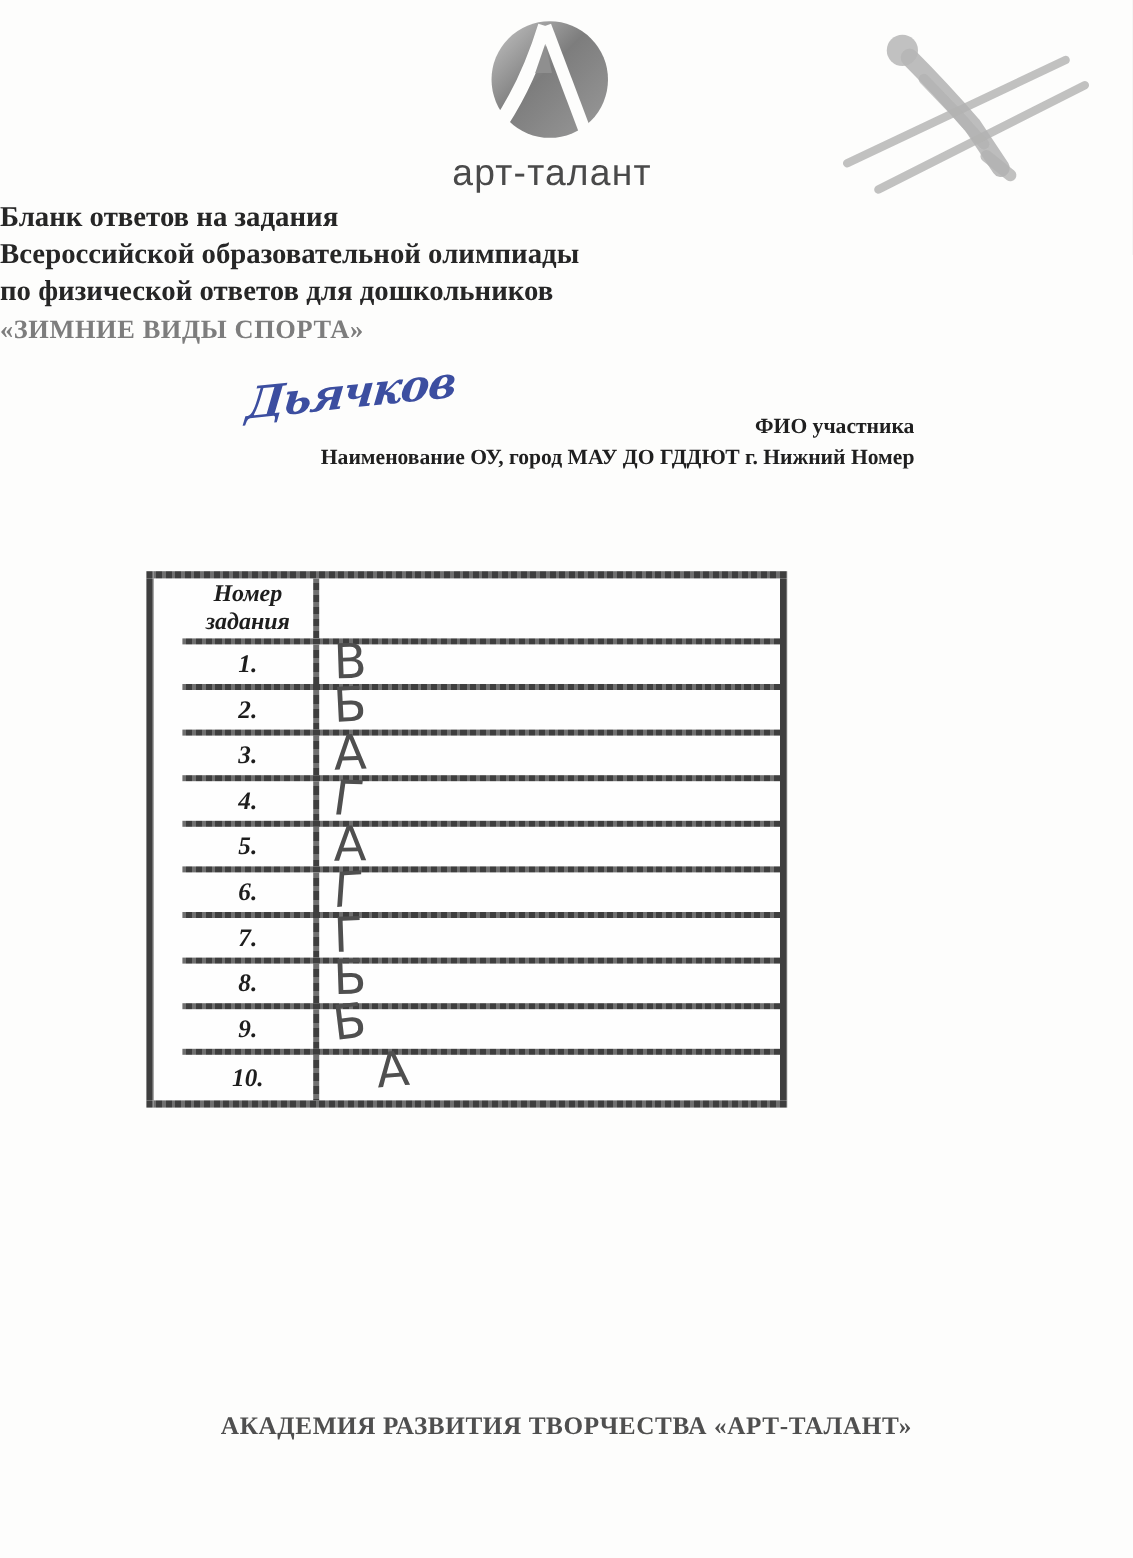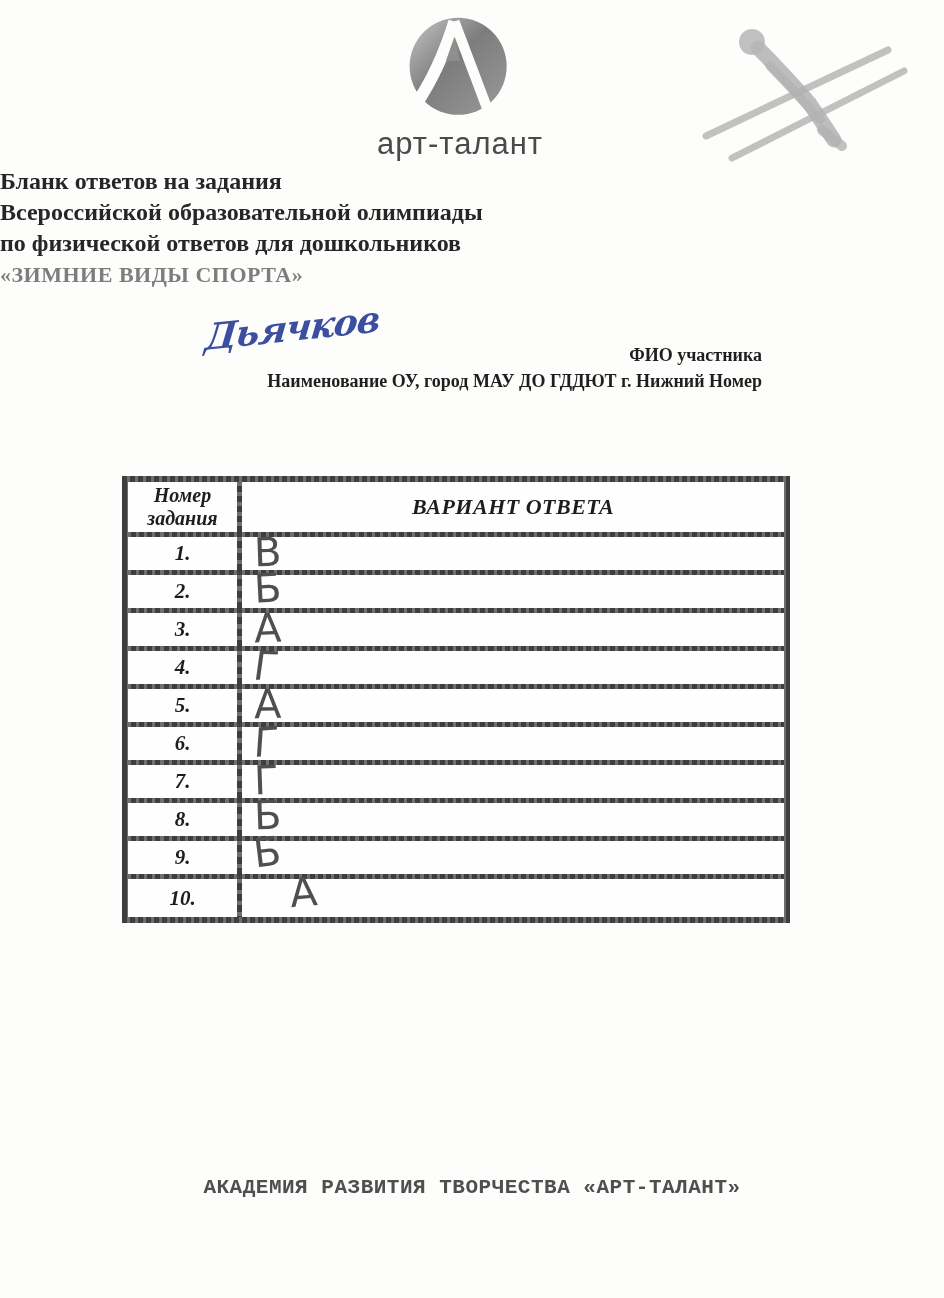--- a/index.html
+++ b/index.html
@@ -30,25 +30,26 @@
   .info-line{font-weight:bold;font-size:18px;line-height:26px;color:#1f1f1f;position:relative;text-align:right;}
   .handwritten-name{
     position:absolute;left:142px;top:-18px;
     font-family:"DejaVu Serif", serif;font-style:italic;
     font-size:36px;color:#3c4ea0;letter-spacing:-1px;
     transform:rotate(-6deg) skewX(-12deg);
     transform-origin:left bottom;
   }
   
   .answer-table{
-    position:absolute;top:476px;left:122px;width:668px;
+    position:absolute;top:476px;left:122px;width:534px;
     box-sizing:border-box;
     border:6px solid #4c4c4c;
     border-image:repeating-linear-gradient(90deg,#3e3e3e 0 5px,#6f6f6f 5px 8px) 6;
     background:#fefefe;
+    padding-left:24px;
   }
   .t-row{display:flex;box-sizing:border-box;border-bottom:5px solid;
     border-image:repeating-linear-gradient(90deg,#3e3e3e 0 5px,#707070 5px 8px) 5;}
   .t-row:last-child{border-bottom:none;gap:36px;}
   .t-header{height:55px;}
   .t-body-row{height:38px;}
   .cell{box-sizing:border-box;display:flex;align-items:center;justify-content:center;}
   .cell-num{width:114px;border-right:5px solid;
     border-image:repeating-linear-gradient(180deg,#3e3e3e 0 5px,#707070 5px 8px) 5;
     flex:0 0 114px;}
@@ -66,21 +67,21 @@
   .t-body-row:nth-child(2) .hw{transform:rotate(-3deg) translateY(-2px);}
   .t-body-row:nth-child(4) .hw{transform:rotate(2deg) skewX(-6deg);}
   .t-body-row:nth-child(5) .hw{transform:rotate(-1deg);}
   .t-body-row:nth-child(6) .hw{transform:rotate(-4deg) skewX(-8deg);}
   .t-body-row:nth-child(8) .hw{transform:rotate(-2deg) translateY(-3px);}
   .t-body-row:nth-child(9) .hw{transform:rotate(-7deg) translateY(-4px);}
   .t-body-row:nth-child(10) .hw{transform:rotate(-5deg) translateY(-4px);}
   .t-body-row:nth-child(11) .hw{transform:rotate(-3deg) translateY(-5px);}
   
   .footer{position:absolute;top:1176px;left:0;width:944px;text-align:center;
-    font-family:Liberation Mono, monospace;}
+    font-family:Liberation Serif, serif;}
   .footer-org{font-size:21px;font-weight:bold;color:#4f4f4f;letter-spacing:.5px;}
   .footer-fineprint{width:852px;margin:8px auto 0;font-size:13.5px;line-height:19px;color:#787878;}
 </style>
 </head>
 <body>
 
 <div class="page">
 
   <div class="logo-wrap">
     <svg class="logo-mark" viewBox="0 0 120 126">
@@ -121,21 +122,20 @@
     <div class="info-line">
       <span>ФИО участника</span>
       <span class="handwritten-name">Дьячков</span>
     </div>
     <div class="info-line">Наименование ОУ, город МАУ ДО ГДДЮТ г. Нижний Номер</div>
   </div>
 
   <div class="answer-table">
     <div class="t-row t-header">
       <div class="cell cell-num hdr-num">Номер задания</div>
-      <div class="cell cell-ans hdr-ans">ВАРИАНТ ОТВЕТА</div>
     </div>
     <div>
     <div class="t-row t-body-row">
       <div class="cell cell-num row-num">1.</div>
       <div class="cell cell-ans">
         <span class="hw">В</span>
       </div>
     </div>
 
     <div class="t-row t-body-row">

